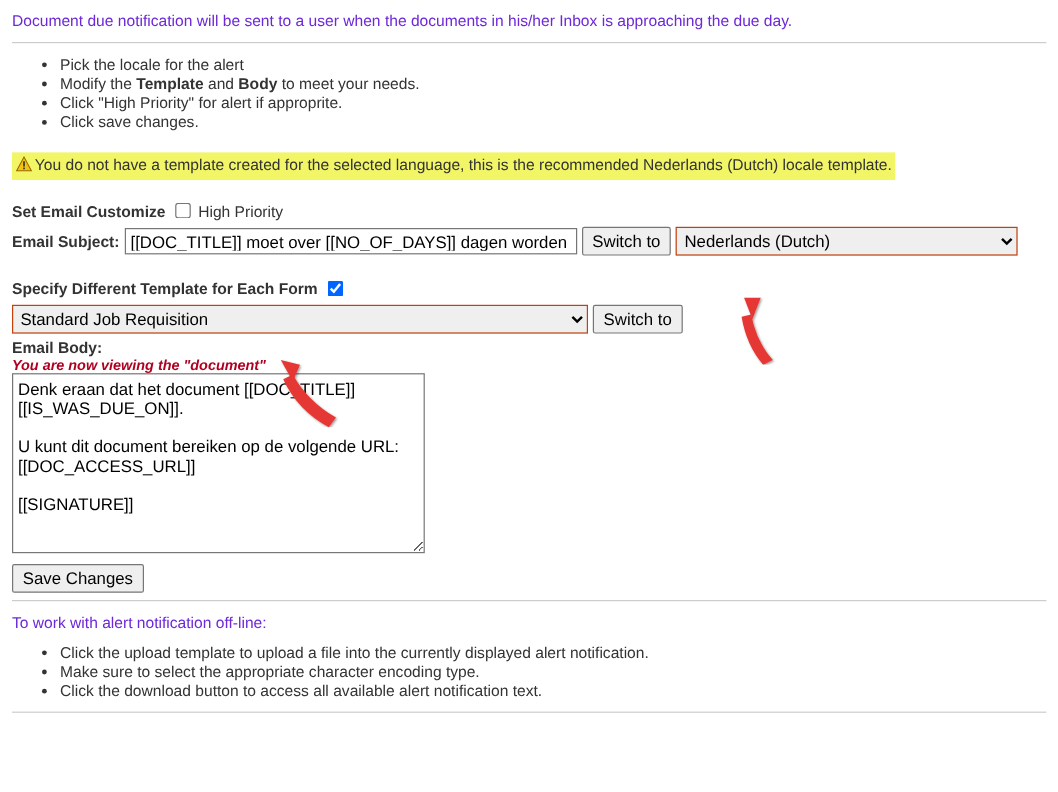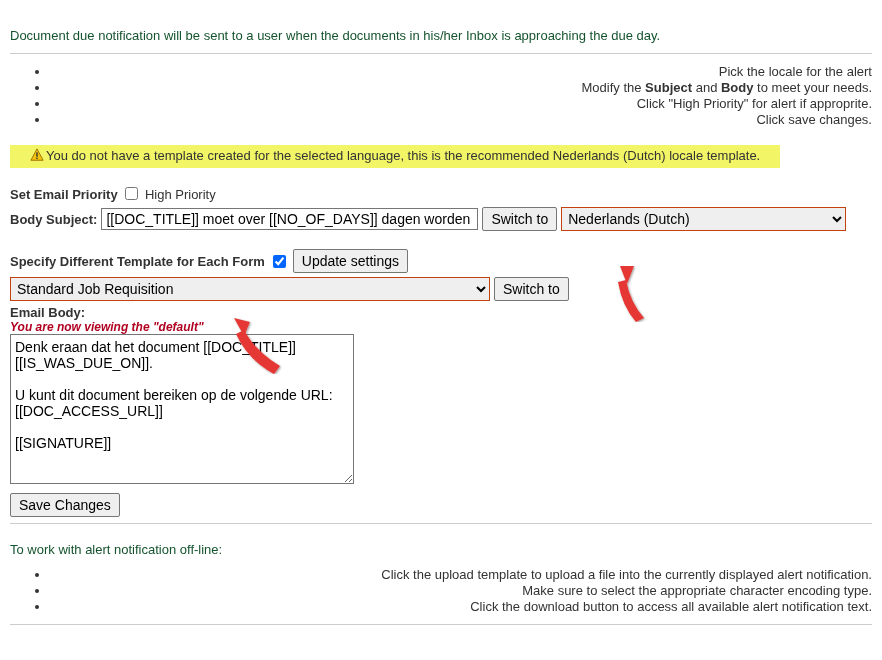--- a/index.html
+++ b/index.html
@@ -11,27 +11,27 @@
     padding: 10px;
     background: #fff;
     width: 882px;
   }
   h4.heading {
     font-size: 13px;
     font-weight: bold;
     margin: 0 0 6px 0;
     color: #333;
   }
-  p.desc { margin: 18px 0 10px 0; color: #14532d; }
+  p.desc { margin: 0 0 10px 0; color: #6d28d9; }
   hr { border: none; border-top: 1px solid #ccc; margin: 6px 0 10px 0; }
-  ul { margin: 4px 0 10px 0; padding-left: 40px; text-align: right; }
+  ul { margin: 4px 0 10px 0; padding-left: 40px; }
   li { margin: 1px 0; }
   .banner {
     background: #f1f566;
-    padding: 3px 20px;
+    padding: 3px 3px;
     margin: 8px 0 12px 0;
     display: inline-block;
     font-size: 13px;
     color: #333;
   }
   .warn-icon {
     display: inline-block;
     vertical-align: -2px;
     margin-right: 2px;
   }
@@ -91,70 +91,69 @@
 
 <div id="container">
 
   <p class="desc">Document due notification will be sent to a user when the documents in his/her Inbox is approaching the due day.</p>
 
   <hr>
 
   <ul>
     <li>Pick the locale for the alert</li>
     <li>
-      <span>Modify the </span><span class="bold">Subject</span><span> and </span><span class="bold">Body</span><span> to meet your needs.</span>
+      <span>Modify the </span><span class="bold">Template</span><span> and </span><span class="bold">Body</span><span> to meet your needs.</span>
     </li>
     <li>Click "High Priority" for alert if approprite.</li>
     <li>Click save changes.</li>
   </ul>
 
   <div class="banner">
     <span class="warn-icon">
       <svg width="14" height="14" viewBox="0 0 16 16">
           <polygon points="8,1 15,14 1,14" fill="#f1c40f" stroke="#996600" stroke-width="1"></polygon>
           <rect x="7.2" y="5" width="1.6" height="5" fill="#333"></rect>
           <rect x="7.2" y="11" width="1.6" height="1.6" fill="#333"></rect>
         </svg>
     </span><span>You do not have a template created for the selected language, this is the recommended Nederlands (Dutch) locale template.</span>
   </div>
 
   <div class="row">
-    <label class="inline">Set Email Priority</label>
+    <label class="inline">Set Email Customize</label>
     <input type="checkbox" style="vertical-align: -1px; margin-left: 4px;">
     <span>High Priority</span>
   </div>
 
   <div class="row row-flex">
-    <label class="inline">Body Subject:</label>
+    <label class="inline">Email Subject:</label>
     <input type="text" style="width: 377px;" value="[[DOC_TITLE]] moet over [[NO_OF_DAYS]] dagen worden g">
     <button>Switch to</button>
     <select style="width:285px;">
       <option>Nederlands (Dutch)</option>
     </select>
   </div>
 
   <div style="height:10px;"></div>
 
   <div class="row row-flex">
     <label class="inline">Specify Different Template for Each Form</label>
     <input type="checkbox" checked="" style="accent-color: rgb(0, 102, 255); vertical-align: -1px;">
-    <button>Update settings</button>
   </div>
 
   <div class="row row-flex">
     <select style="width:480px;">
       <option>Standard Job Requisition</option>
     </select>
     <button>Switch to</button>
   </div>
 
   <div class="row" style="margin-bottom:0;">
     <label class="inline">Email Body:</label>
   </div>
-  <p class="default-note">You are now viewing the "default"</p>
+  <p class="default-note">You are now viewing the "document"</p>
   <textarea style="">Denk eraan dat het document [[DOC_TITLE]]
 [[IS_WAS_DUE_ON]].
 
 U kunt dit document bereiken op de volgende URL:
 [[DOC_ACCESS_URL]]
 
 [[SIGNATURE]]</textarea>
 
   <div class="row" style="margin-top:6px;">
     <button>Save Changes</button>

